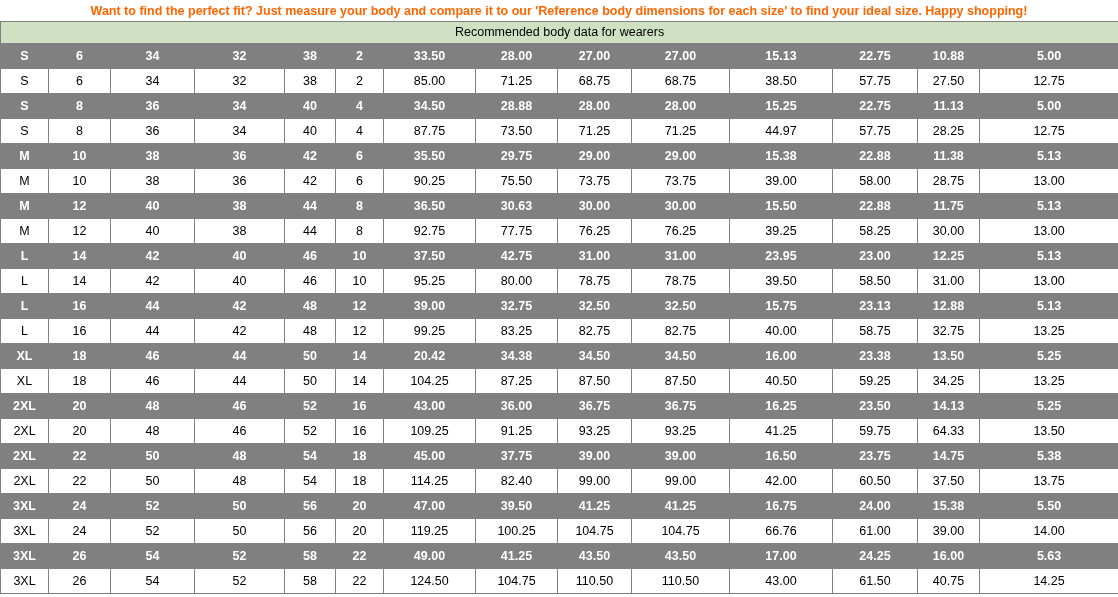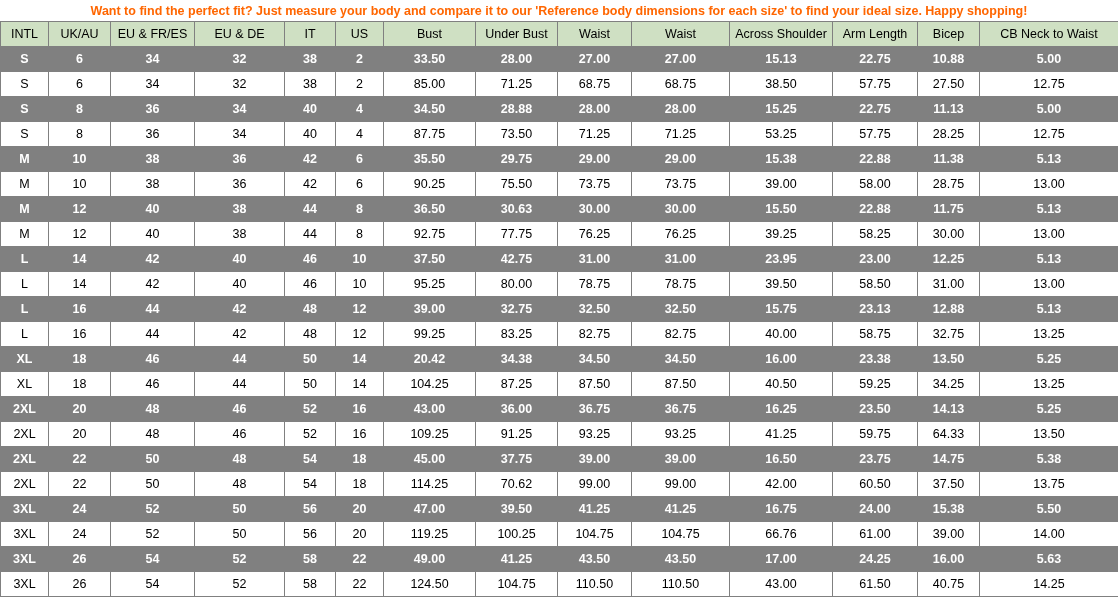--- a/index.html
+++ b/index.html
@@ -110,35 +110,22 @@
         <col class="c6">
       <col class="c7">
         <col class="c8">
         <col class="c9">
         <col class="c10">
         <col class="c11">
         <col class="c12">
         <col class="c13">
     </colgroup>
     <tbody>
-      <tr class="header">
-        <td>INTL</td>
-        <td>UK/AU</td>
-        <td>EU &amp; FR/ES</td>
-        <td>EU &amp; DE</td>
-        <td>IT</td>
-        <td>US</td>
-        <td>Bust</td>
-        <td>Under Bust</td>
-        <td>Waist</td>
-        <td>Waist</td>
-        <td>Across Shoulder</td>
-        <td>Arm Length</td>
-        <td>Bicep</td>
-        <td>CB Neck to Waist</td>
+      <tr class="subtitle">
+        <td colspan="14">Recommended body data for wearers</td>
       </tr>
 
       <tr class="inch">
         <td>S</td>
         <td>6</td>
         <td>34</td>
         <td>32</td>
         <td>38</td>
         <td>2</td>
         <td>33.50</td>
@@ -186,21 +173,21 @@
         <td>S</td>
         <td>8</td>
         <td>36</td>
         <td>34</td>
         <td>40</td>
         <td>4</td>
         <td>87.75</td>
         <td>73.50</td>
         <td>71.25</td>
         <td>71.25</td>
-        <td>53.25</td>
+        <td>44.97</td>
         <td>57.75</td>
         <td>28.25</td>
         <td>12.75</td>
       </tr>
       <tr class="inch">
         <td>M</td>
         <td>10</td>
         <td>38</td>
         <td>36</td>
         <td>42</td>
@@ -407,21 +394,21 @@
         <td>5.38</td>
       </tr>
       <tr class="cm">
         <td>2XL</td>
         <td>22</td>
         <td>50</td>
         <td>48</td>
         <td>54</td>
         <td>18</td>
         <td>114.25</td>
-        <td>70.62</td>
+        <td>82.40</td>
         <td>99.00</td>
         <td>99.00</td>
         <td>42.00</td>
         <td>60.50</td>
         <td>37.50</td>
         <td>13.75</td>
       </tr>
       <tr class="inch">
         <td>3XL</td>
         <td>24</td>

